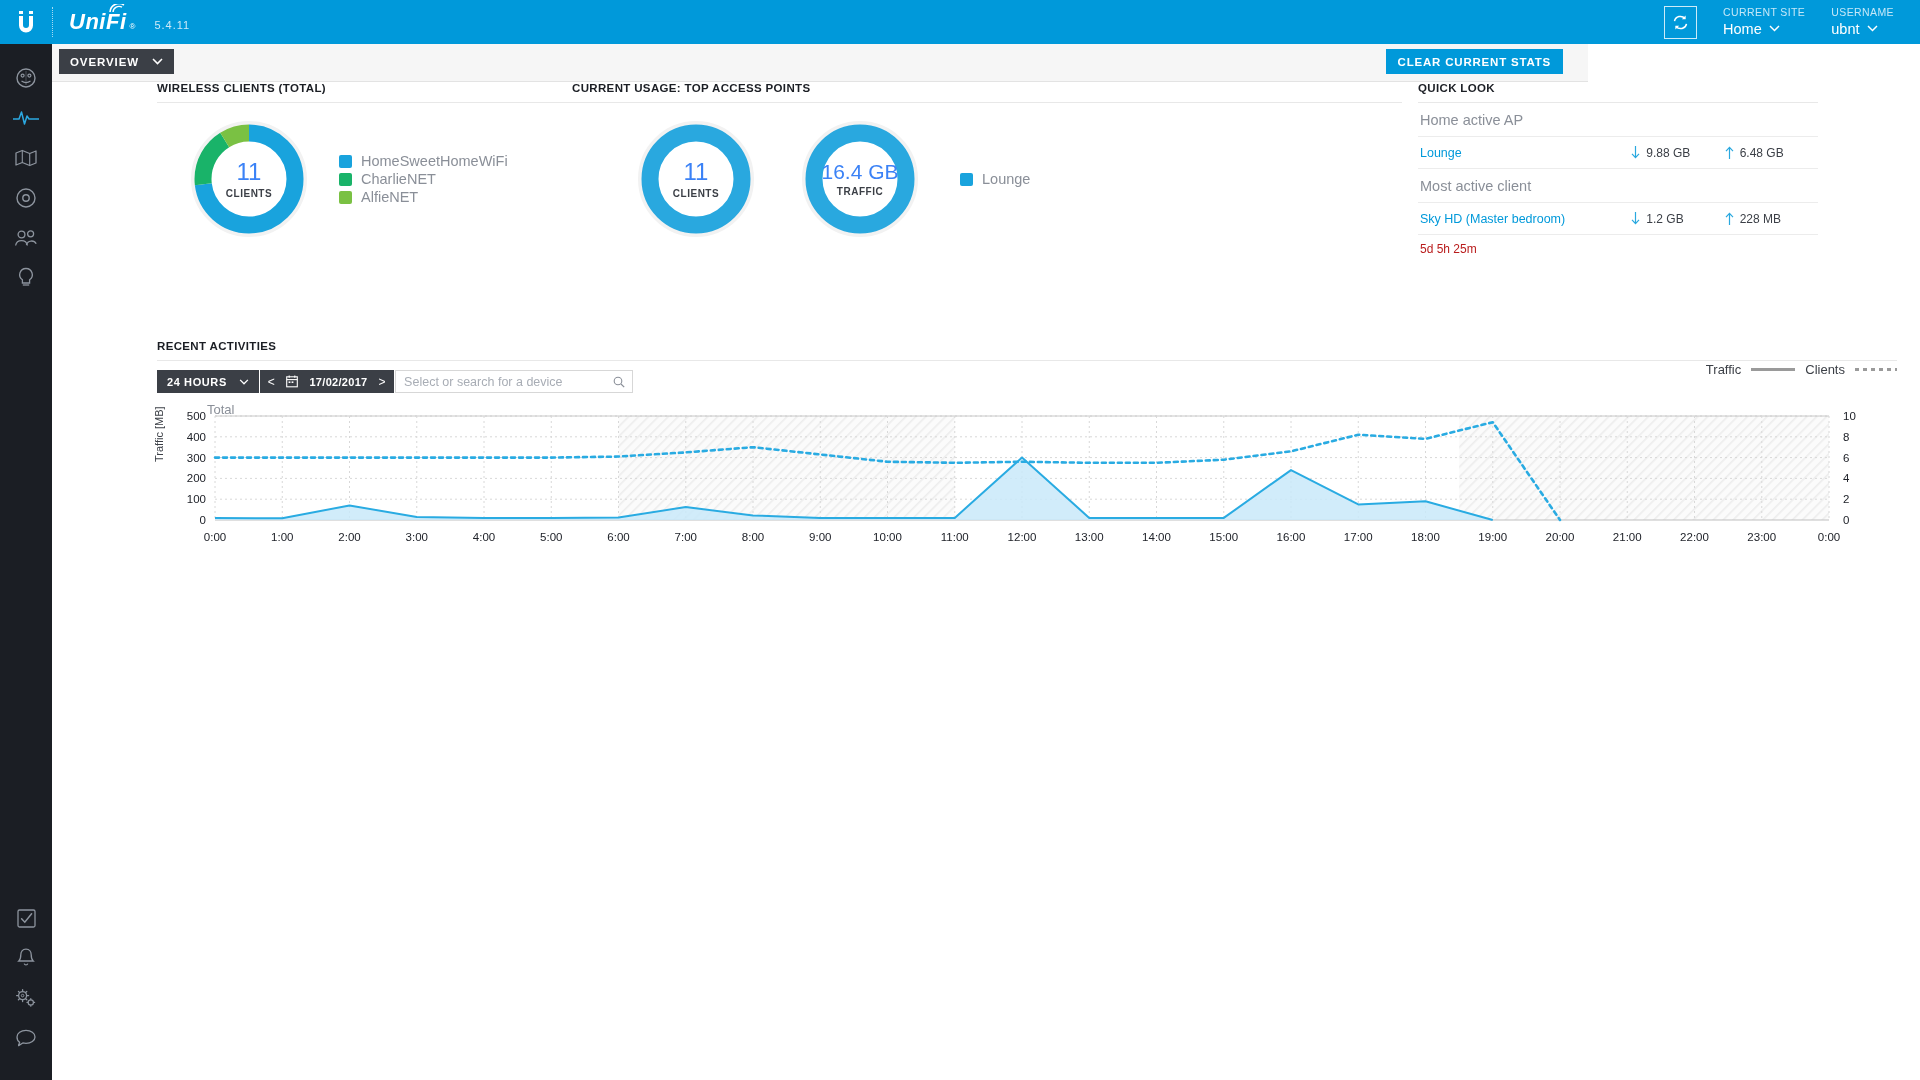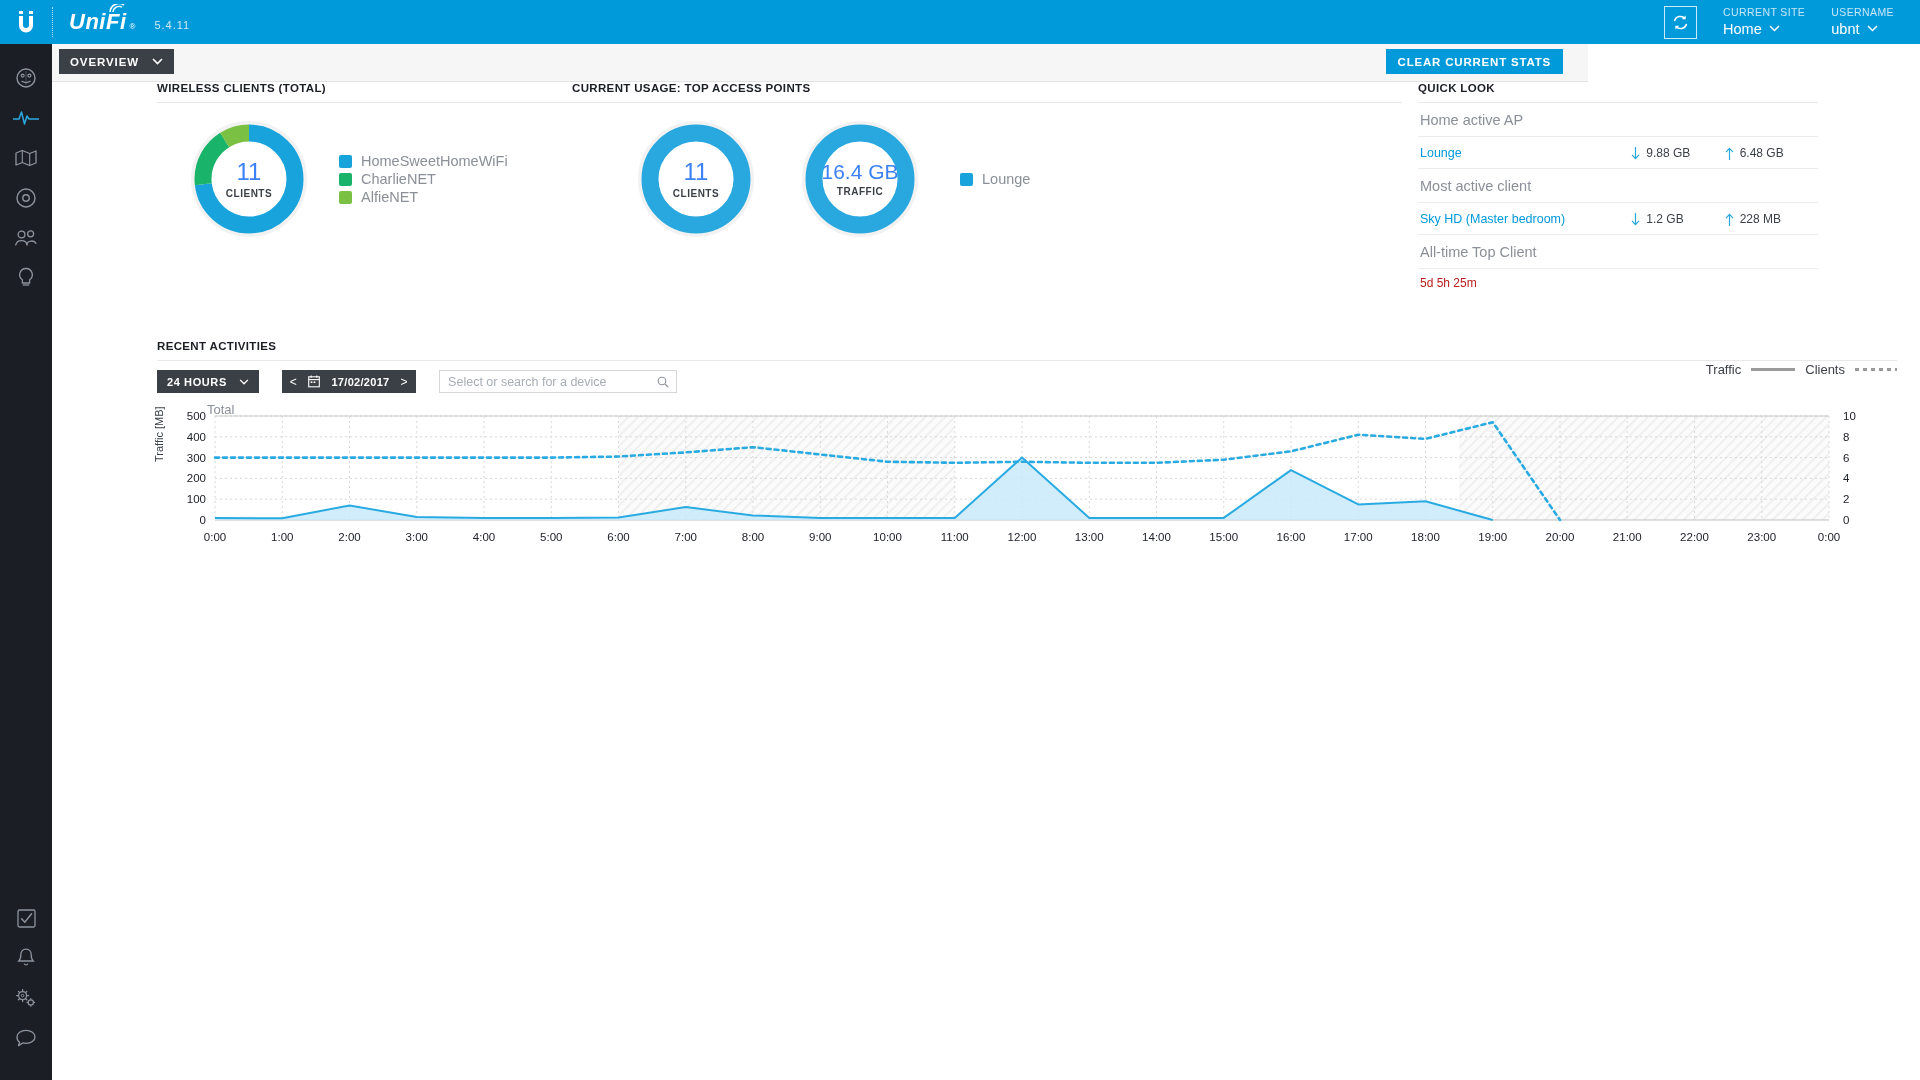--- a/index.html
+++ b/index.html
@@ -150,32 +150,32 @@
   .ql-group-head {
     font-size: 14.5px; color: #8a8f98; padding: 9px 0 8px 2px;
     border-bottom: 1px solid #ececec;
   }
   .ql-row {
     display: flex; align-items: center;
     padding: 9px 0 8px 2px;
     border-bottom: 1px solid #ececec;
   }
   .ql-name { font-size: 12.5px; color: #0099da; cursor: pointer; width: 215px; }
-  .ql-stat { display: flex; align-items: flex-end; gap: 6px; width: 95px; }
+  .ql-stat { display: flex; align-items: flex-start; gap: 6px; width: 95px; }
   .ql-stat-val { font-size: 12px; color: #3b3f46; }
   .ql-sub { font-size: 12px; color: #b91c1c; padding: 7px 0 0 2px; }
   .arrow-dn, .arrow-up { width: 9px; height: 13px; flex: none; }
 
   
   .ra { position: absolute; left: 105px; top: 258px; width: 1740px; }
   .ra-title {
     font-size: 11.5px; font-weight: bold; color: #1b1e24;
     letter-spacing: .35px; padding-bottom: 8px;
   }
-  .ra-controls { display: flex; align-items: center; gap: 23px; padding-top: 9px; }
+  .ra-controls { display: flex; align-items: center; gap: 1px; padding-top: 9px; }
   .ctl-dark {
     height: 23px; background: #3b3f46; color: #fff;
     font-size: 11px; font-weight: bold; letter-spacing: .6px;
     display: flex; align-items: center; cursor: pointer;
   }
   .ctl-period { padding: 0 10px; gap: 12px; }
   .ctl-date { padding: 0 8px; gap: 11px; }
   .ctl-date .nav { font-size: 12px; font-weight: normal; cursor: pointer; }
   .ctl-date .datetext { font-weight: bold; letter-spacing: .3px; }
   .device-search {
@@ -461,21 +461,20 @@
           <span class="ql-stat-val">1.2 GB</span>
         </span>
         <span class="ql-stat">
           <svg class="arrow-up" viewBox="0 0 9 13">
             <path d="M4.5 13 V2 M1 5.2 L4.5 1.4 L8 5.2" stroke="#29a8df" stroke-width="1.2" fill="none"></path>
           </svg>
           <span class="ql-stat-val">228 MB</span>
         </span>
       </div>
 
-      <div class="ql-group-head">All-time Top Client</div>
       <div class="ql-sub">5d 5h 25m</div>
     </div>
   </div>
 
   <div class="ra">
     <div class="ra-title">RECENT ACTIVITIES</div>
     <div class="panel-rule"></div>
 
     <div class="ra-controls">
       <div class="ctl-dark ctl-period">

